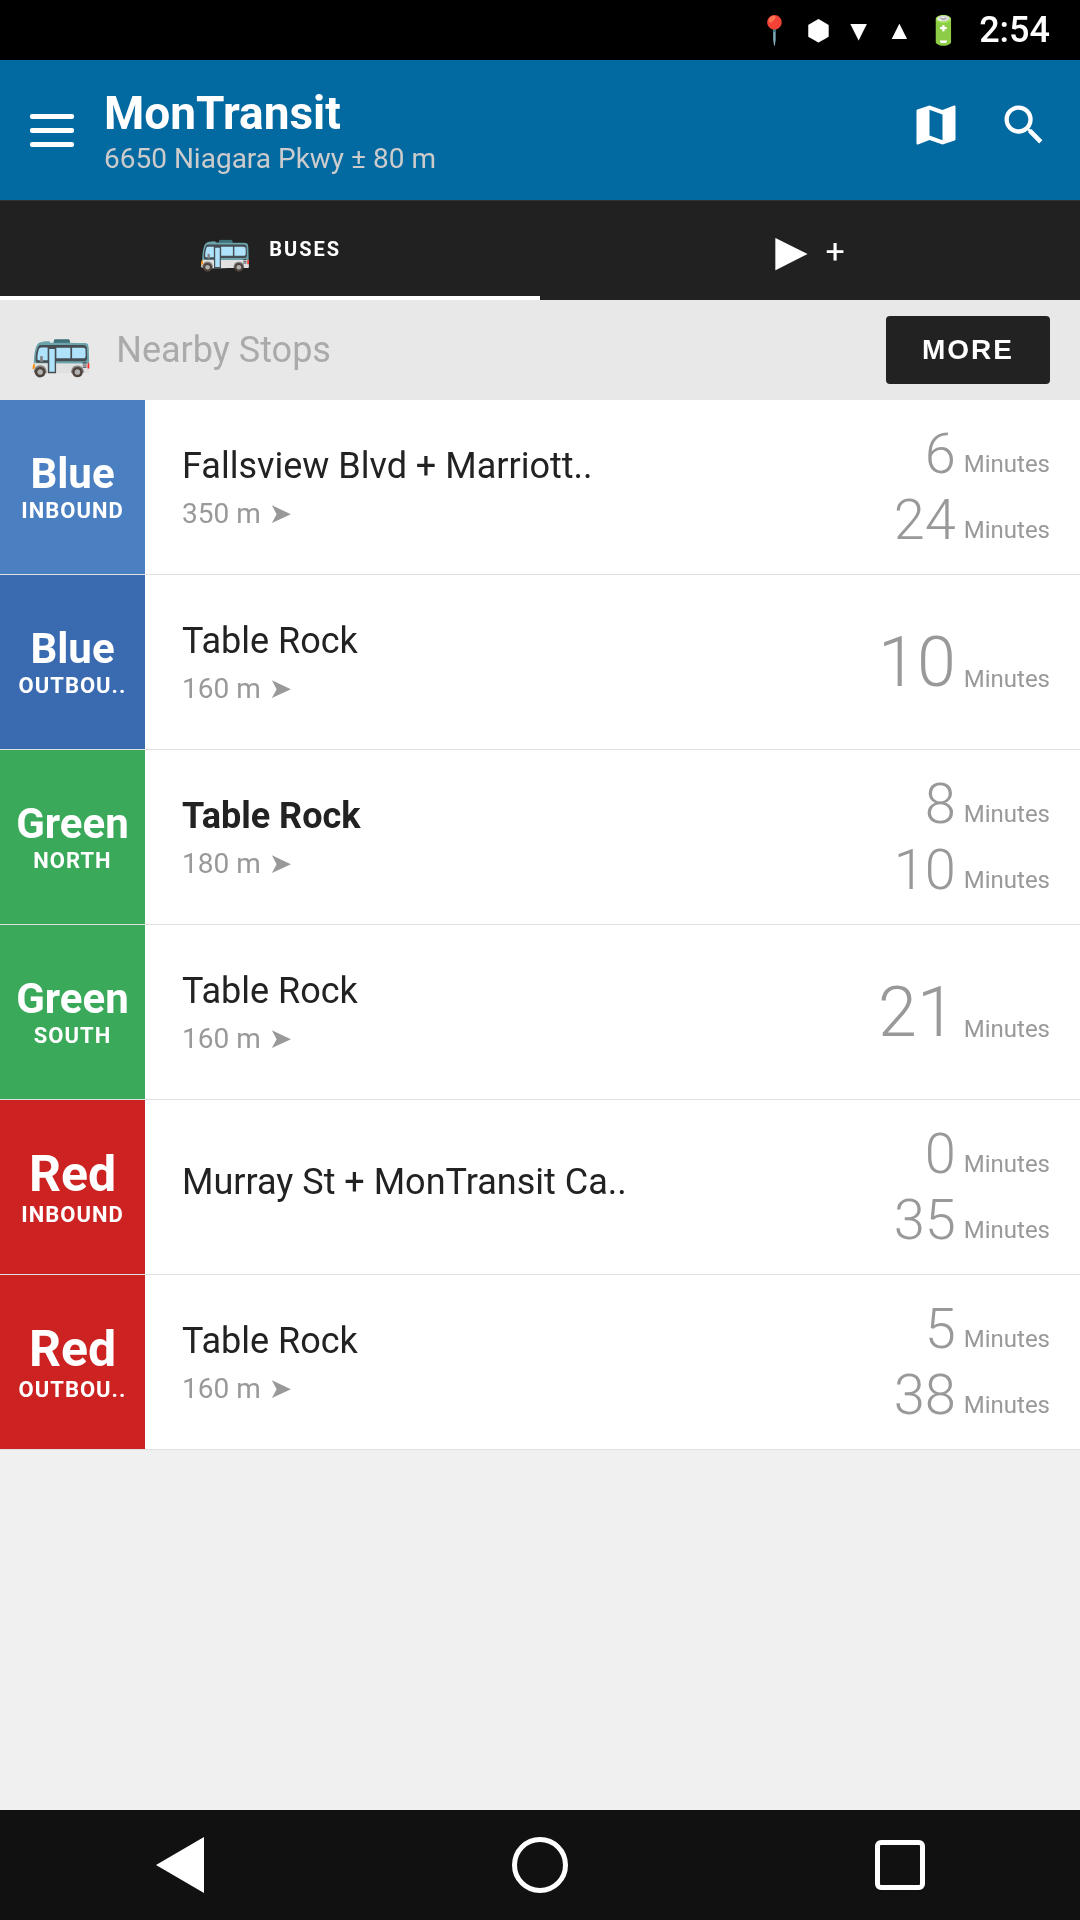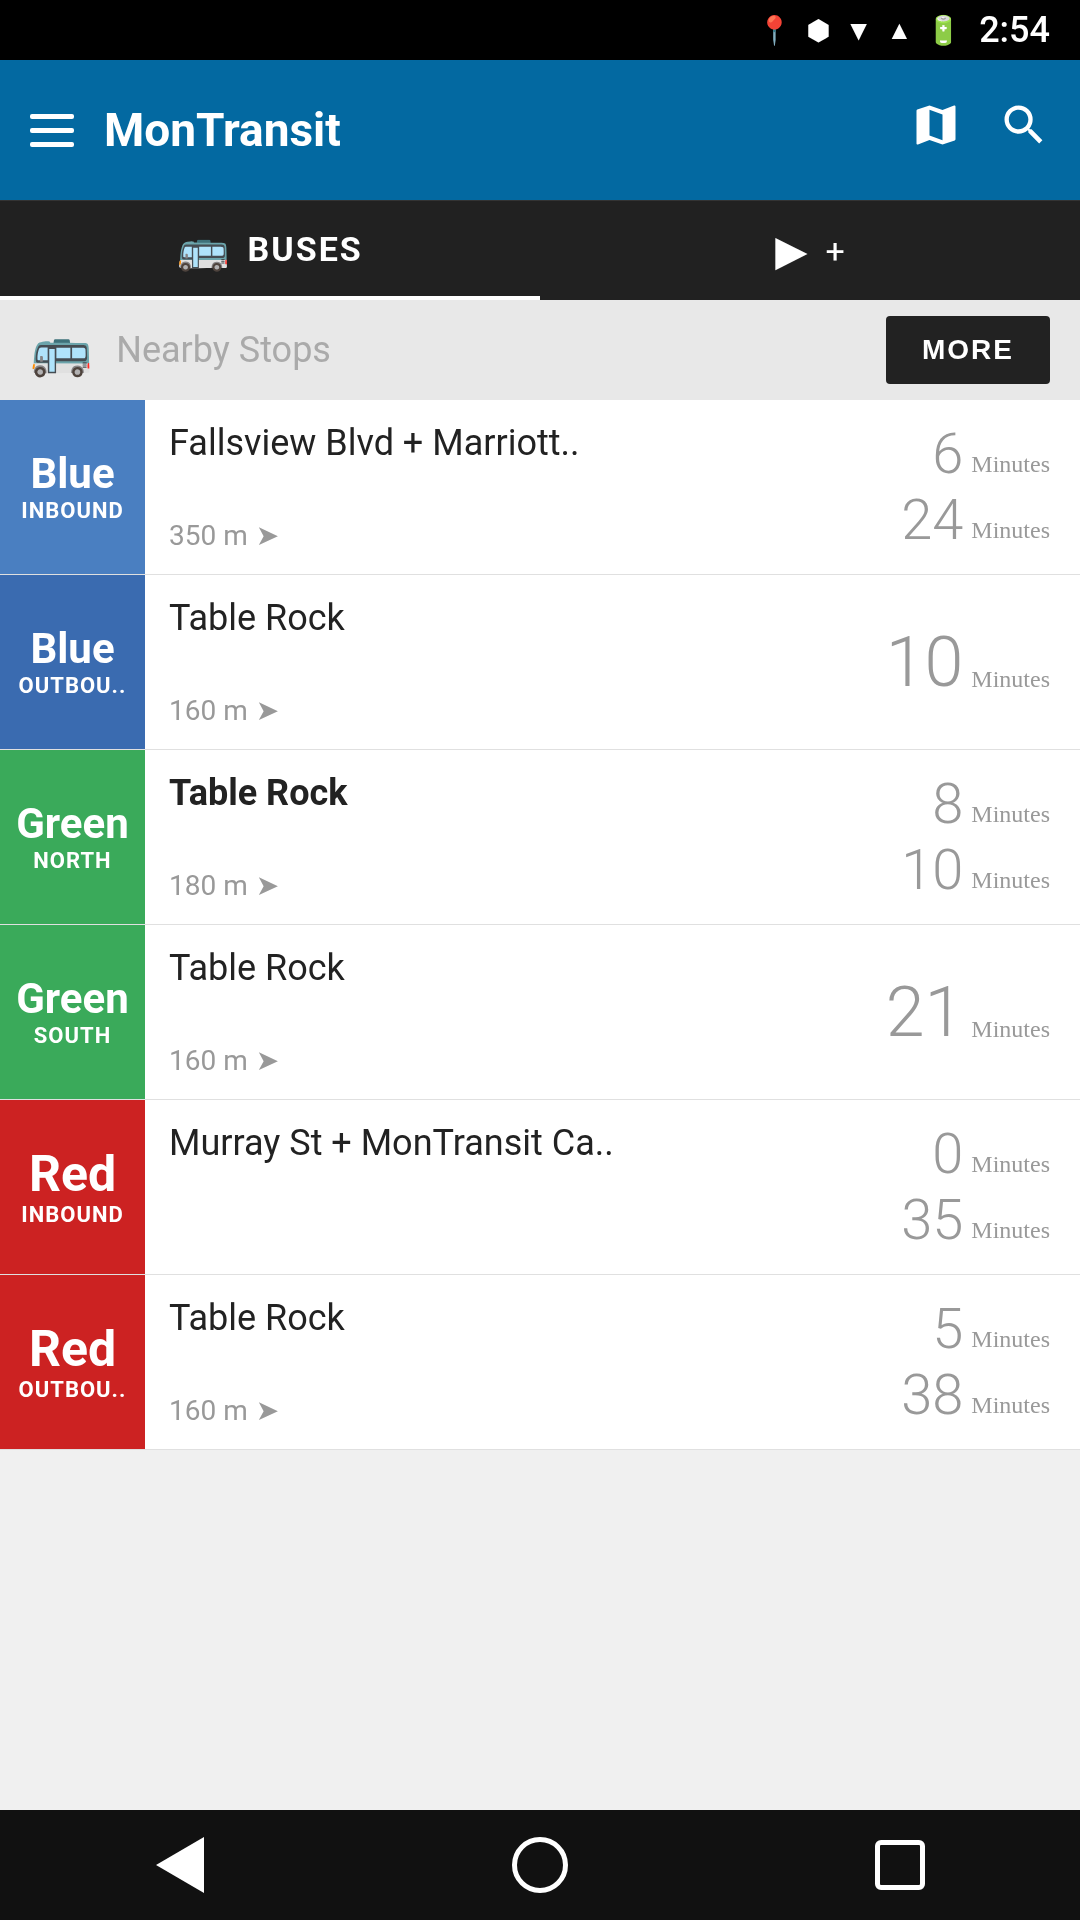--- a/index.html
+++ b/index.html
@@ -104,21 +104,21 @@
     }
     .tab-item.active {
       border-bottom: 4px solid #fff;
     }
     .tab-icon {
       font-size: 42px;
       color: #fff;
     }
     .tab-label {
       color: #fff;
-      font-size: 34px;
+      font-size: 20px;
       font-weight: 700;
       letter-spacing: 2px;
     }
     .tab-plus {
       color: #fff;
       font-size: 34px;
     }
 
     
     .nearby-header {
@@ -187,21 +187,22 @@
     .green-north { background: #3aaa5a; }
     .green-south { background: #3aaa5a; }
     .red-inbound { background: #cc2222; }
     .red-outbound { background: #cc2222; }
 
     .stop-info {
       flex: 1;
       padding: 22px 24px;
       display: flex;
       flex-direction: column;
-      justify-content: space-between;
+      justify-content: center;
+      margin-left: 13px;
     }
     .stop-name {
       font-size: 36px;
       color: #222;
       font-weight: 400;
       margin-bottom: 10px;
     }
     .stop-name.bold {
       font-weight: 700;
     }
@@ -239,21 +240,20 @@
       line-height: 1;
     }
     .arrival-number.large {
       font-size: 70px;
     }
     .arrival-unit {
       font-size: 24px;
       color: #999;
       align-self: flex-end;
       margin-bottom: 4px;
-      font-family: Liberation Serif, serif;
     }
 
     
     .bottom-nav {
       position: fixed;
       bottom: 0;
       width: 1080px;
       background: #111;
       height: 110px;
       display: flex;
@@ -317,20 +317,21 @@
 </div>
 
 <div class="app-bar">
   <div class="menu-icon">
     <span></span>
     <span></span>
     <span></span>
   </div>
   <div class="app-title-area">
     <div class="app-title">MonTransit</div>
+    <div class="app-subtitle">6650 Niagara Pkwy ± 80 m</div>
   </div>
   <div class="app-bar-actions">
     <span class="app-bar-action-icon">
       <svg class="map-svg" viewBox="0 0 24 24" xmlns="http://www.w3.org/2000/svg">
         <path d="M20.5 3l-.16.03L15 5.1 9 3 3.36 4.9c-.21.07-.36.25-.36.48V20.5c0 .28.22.5.5.5l.16-.03L9 18.9l6 2.1 5.64-1.9c.21-.07.36-.25.36-.48V3.5c0-.28-.22-.5-.5-.5zM15 19l-6-2.11V5l6 2.11V19z"></path>
       </svg>
     </span>
     <span class="app-bar-action-icon">
       <svg class="search-svg" viewBox="0 0 24 24" xmlns="http://www.w3.org/2000/svg">
         <path d="M15.5 14h-.79l-.28-.27A6.471 6.471 0 0 0 16 9.5 6.5 6.5 0 1 0 9.5 16c1.61 0 3.09-.59 4.23-1.57l.27.28v.79l5 4.99L20.49 19l-4.99-5zm-6 0C7.01 14 5 11.99 5 9.5S7.01 5 9.5 5 14 7.01 14 9.5 11.99 14 9.5 14z"></path>

